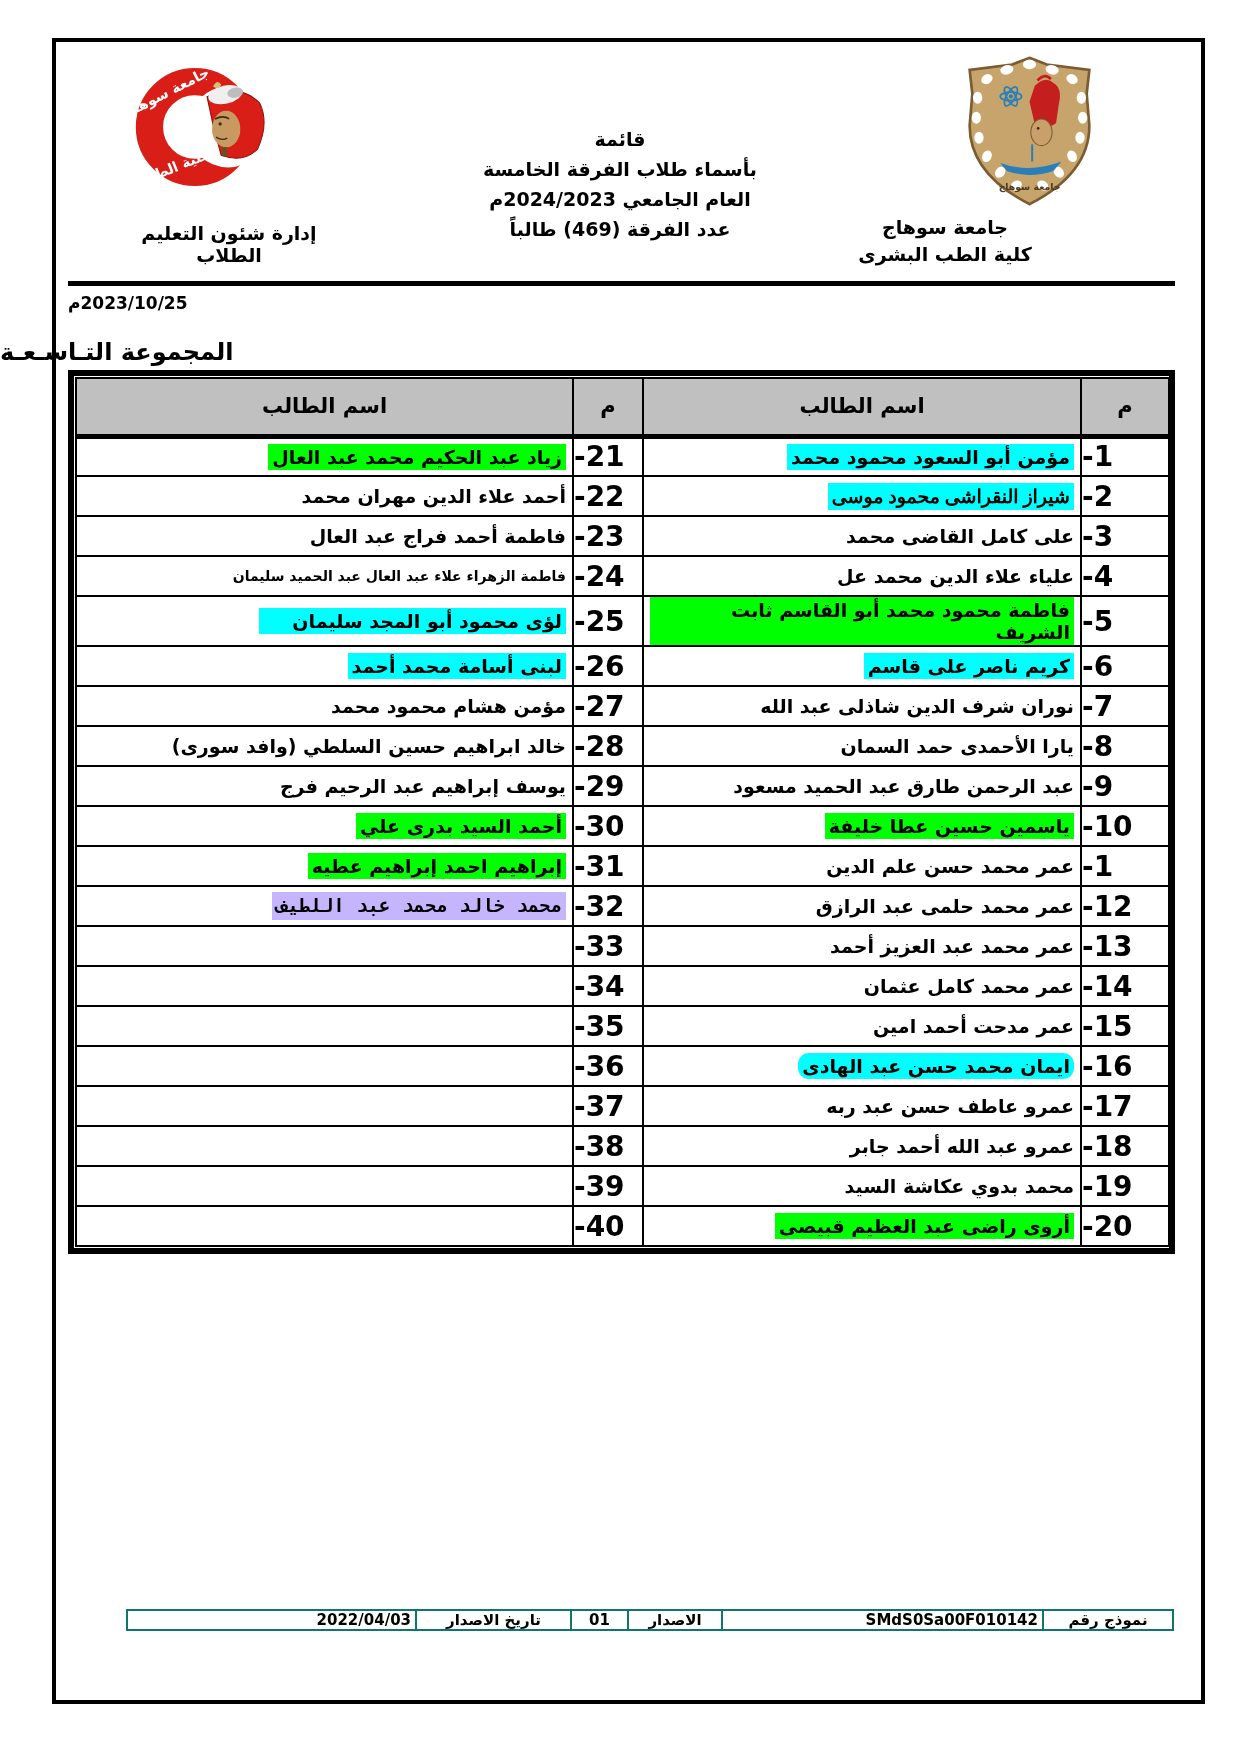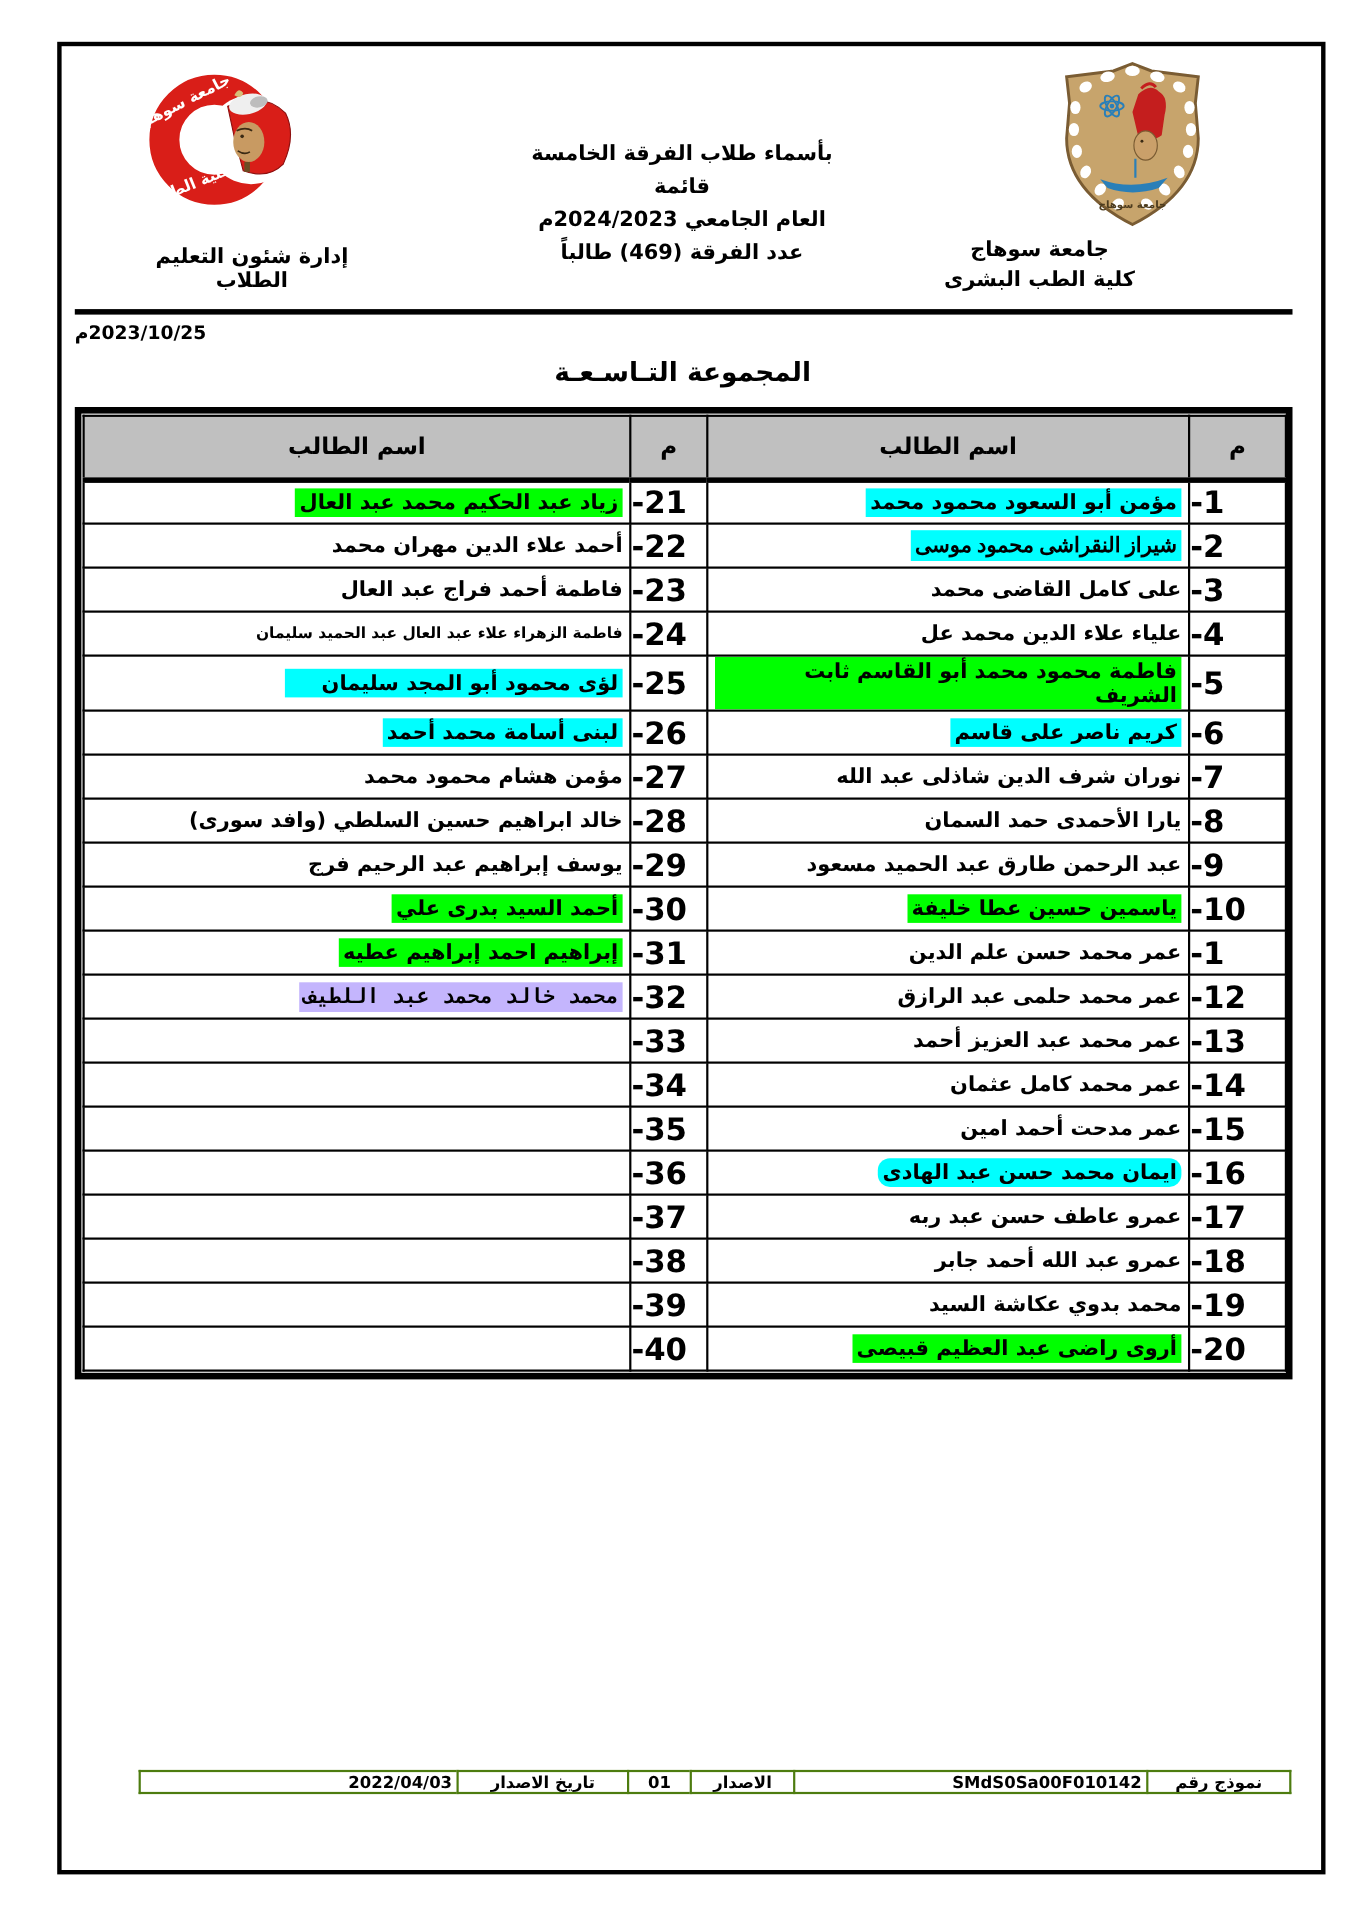--- a/index.html
+++ b/index.html
@@ -33,22 +33,22 @@
   .top-rule {
     position:absolute; left:68px; top:281px; width:1107px; height:5px; background:#000;
   }
   .date-line {
     position:absolute; left:68px; top:293px; width:1053px;
     direction:rtl; text-align:left; font-weight:700; font-size:17px;
   }
   
   .date-inner { direction:rtl; display:inline-block; }
   .group-title {
-    position:absolute; left:0; top:324px; width:1241px;
-    text-align:center; direction:rtl; font-weight:700; font-size:24px;
+    position:absolute; left:0; top:338px; width:1241px;
+    text-align:left; direction:rtl; font-weight:700; font-size:24px;
   }
   
   .tbl-wrap {
     position:absolute; left:68px; top:370px; width:1107px;
     border:6px solid #000; padding:1px; background:#fff;
   }
   table.students {
     width:100%; border-collapse:collapse; table-layout:fixed; direction:rtl;
     border:2px solid #000;
   }
@@ -64,21 +64,21 @@
   table.students td.name { text-align:right; padding:0 6px; }
   table.students td.name.small { font-size:14px; }
   table.students td.name .hl { display:inline-block; padding:2px 4px; }
   
   table.doc-footer {
     position:absolute; left:126px; top:1609px; width:1046px;
     border-collapse:collapse; direction:rtl; table-layout:fixed;
     border:2px solid #000;
   }
   table.doc-footer td {
-    border:2px solid #4d7c0f; height:19px; font-weight:700; font-size:15px;
+    border:2px solid #0f766e; height:19px; font-weight:700; font-size:15px;
     text-align:center; vertical-align:middle; padding:0 4px;
   }
   table.doc-footer td.val-right { text-align:right; }
   table.doc-footer td.val-left  { direction:ltr; text-align:right; }
 </style>
 </head>
 <body>
 
 <div class="page">
   <div class="page-frame"></div>
@@ -120,22 +120,22 @@
     </g>
     <text x="50" y="100" text-anchor="middle" font-size="7" fill="#4c3b1e" font-weight="700">جامعة سوهاج</text>
   </svg>
 
   <div class="hdr-right-text">
     <div>جامعة سوهاج</div>
     <div>كلية الطب البشرى</div>
   </div>
 
   <div class="hdr-center">
+    <div>قائمة</div>
     <div>بأسماء طلاب الفرقة الخامسة</div>
-    <div>قائمة</div>
     <div>العام الجامعي 2024/2023م</div>
     <div>عدد الفرقة (469) طالباً</div>
   </div>
 
   <svg class="crescent-logo" viewBox="0 0 200 120">
     <circle cx="88" cy="60" r="45" fill="none" stroke="#d91e18" stroke-width="27"></circle>
     <circle cx="121" cy="60" r="40" fill="#ffffff"></circle>
     <g>
       <path d="M100 30 Q132 16 152 36 Q162 56 150 82 Q136 96 114 88 L106 58 Z" fill="#d91e18" stroke="#8c0f0f" stroke-width="1"></path>
       <ellipse cx="118" cy="28" rx="17" ry="9" fill="#efefef" transform="rotate(-12 118 28)"></ellipse>

